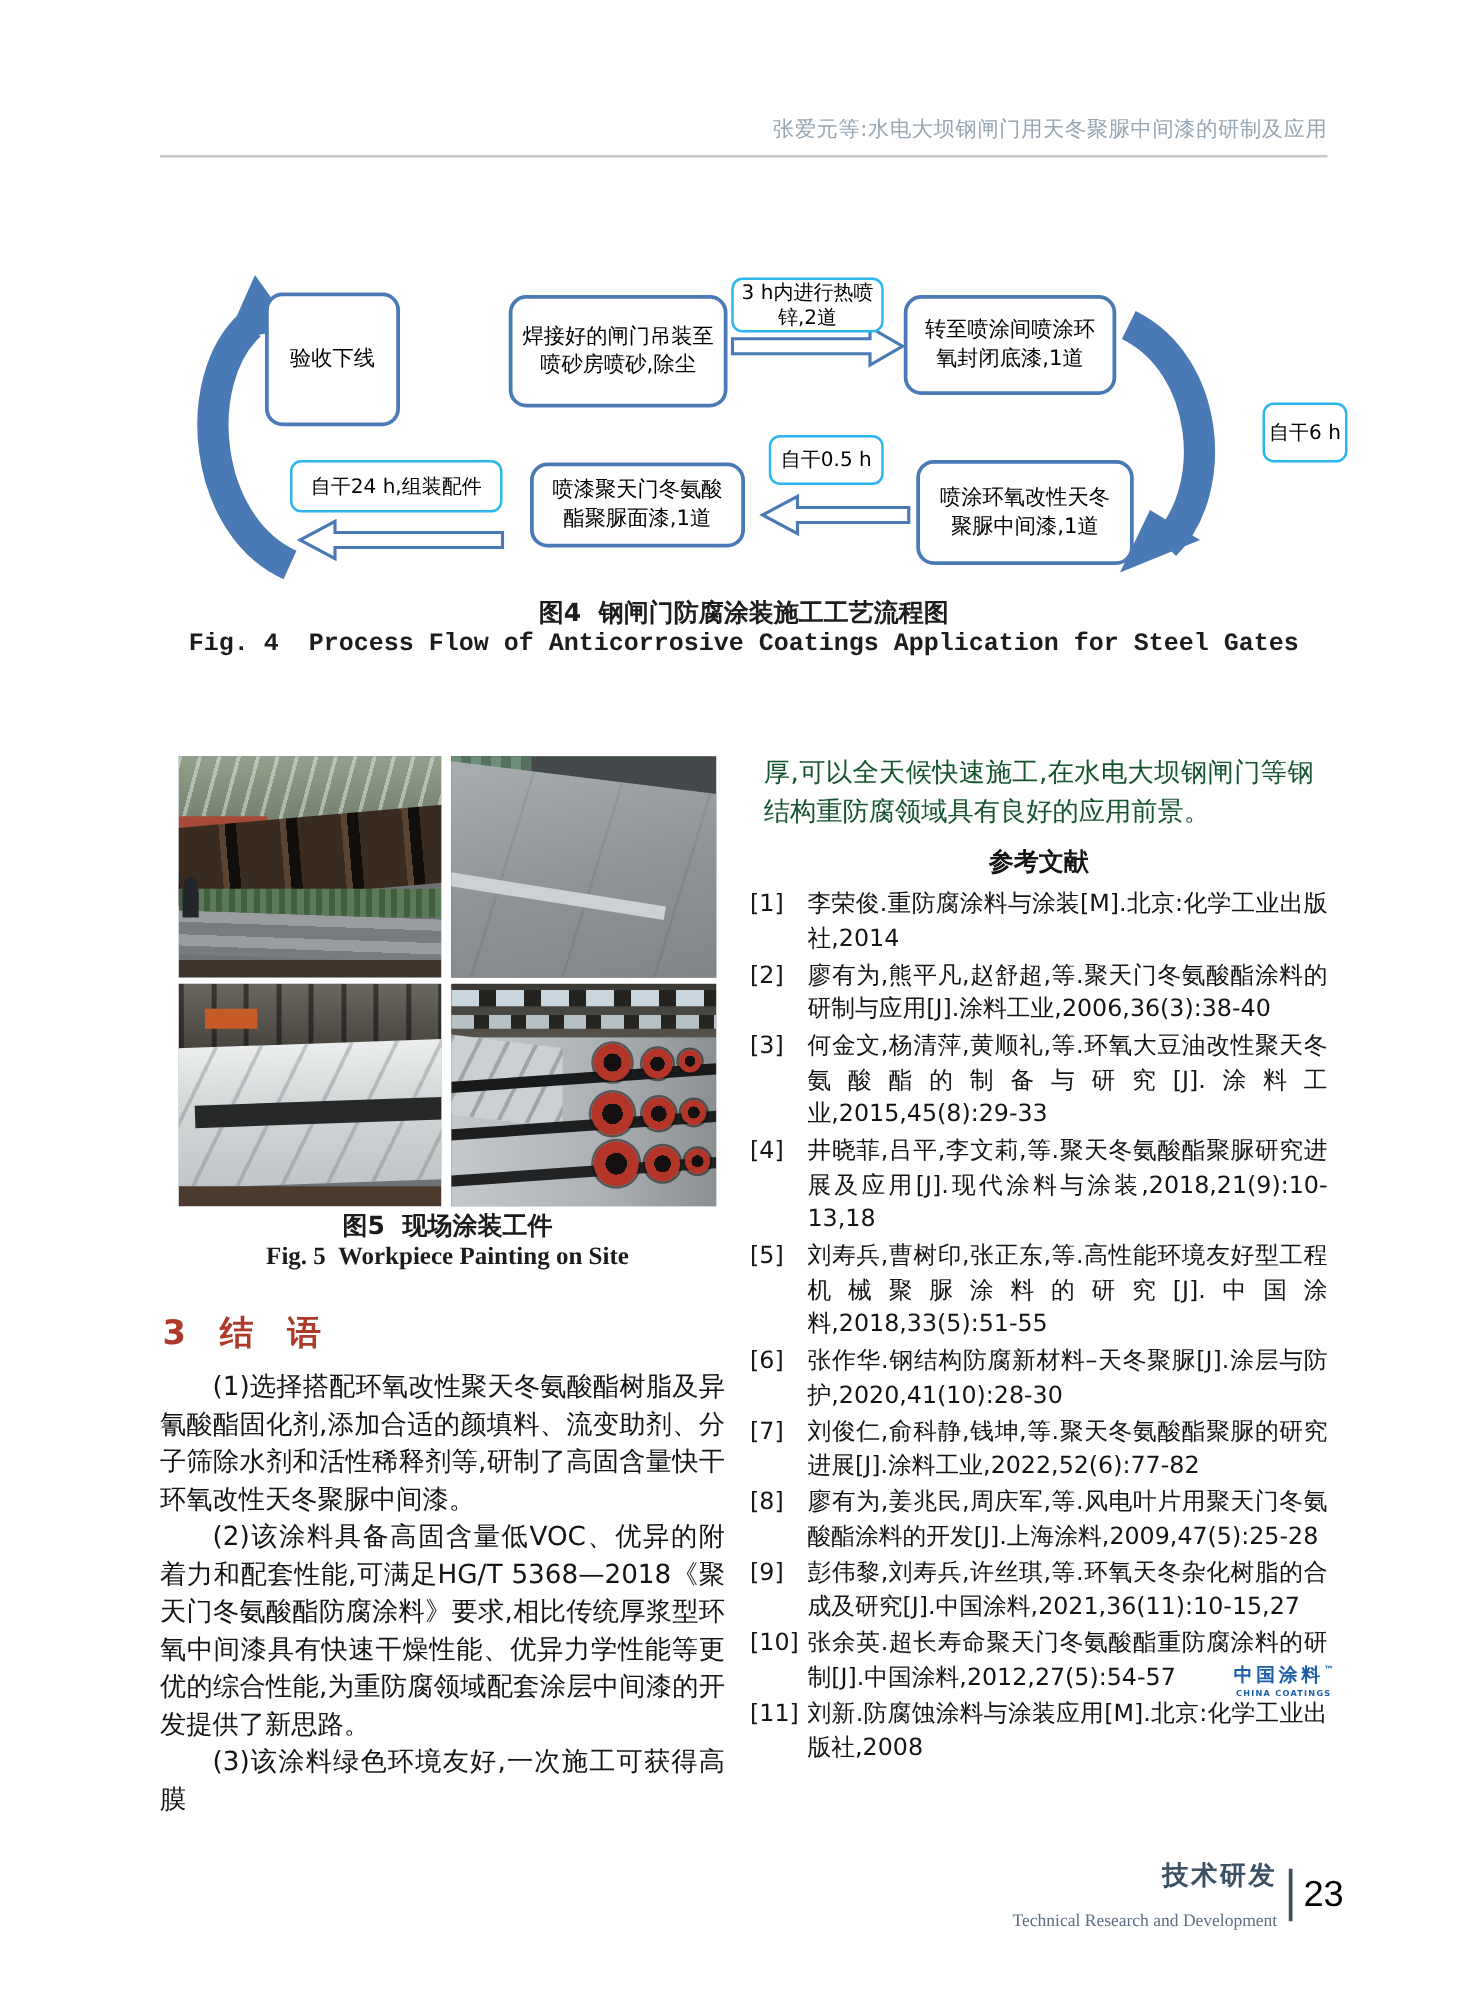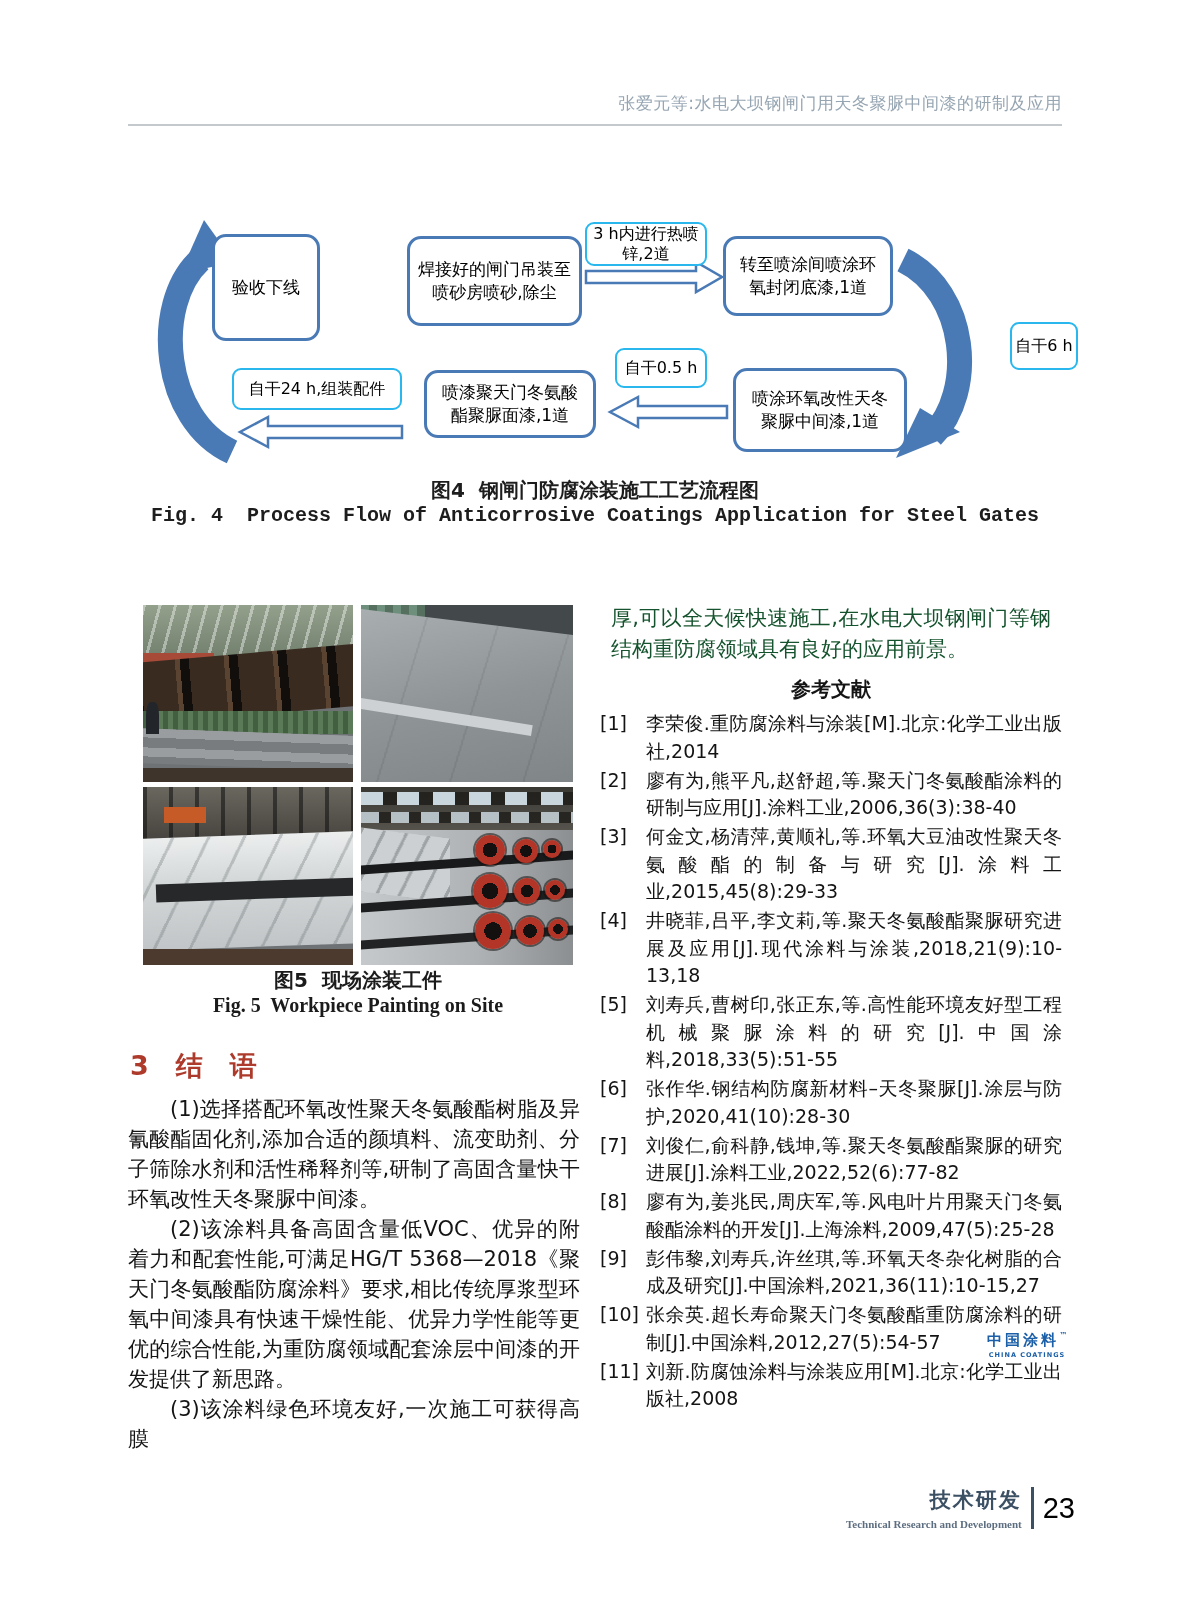--- a/index.html
+++ b/index.html
@@ -109,21 +109,21 @@
   
   .coatlogo{position:absolute;left:985px;top:1331px;width:84px;text-align:center;color:#1b5fa8;}
   .logo-cn{font-size:15px;font-weight:bold;letter-spacing:3px;white-space:nowrap;}
   .logo-cn .tm{font-size:8px;vertical-align:top;letter-spacing:0;}
   .logo-en{font-size:6.5px;font-weight:bold;letter-spacing:1px;margin-top:1px;}
 
   
   .footer{position:absolute;top:1486px;right:112px;display:flex;align-items:center;gap:9px;}
   .f-left{text-align:right;}
   .f-cn{font-size:21px;font-weight:bold;color:#3c5064;letter-spacing:2px;}
-  .f-en{font-size:11px;color:#5d6e80;font-family:"Liberation Serif",serif;margin-top:4px;font-weight:bold;}
+  .f-en{font-size:14px;color:#5d6e80;font-family:"Liberation Serif",serif;margin-top:16px;}
   .f-div{width:3px;height:42px;background:#3c5064;}
   .f-num{font-size:29px;color:#000000;font-family:Liberation Sans, sans-serif;}
 </style>
 </head>
 <body>
 
 <div class="page">
 
   <div class="running-head">张爱元等:水电大坝钢闸门用天冬聚脲中间漆的研制及应用</div>
   <div class="head-rule"></div>

